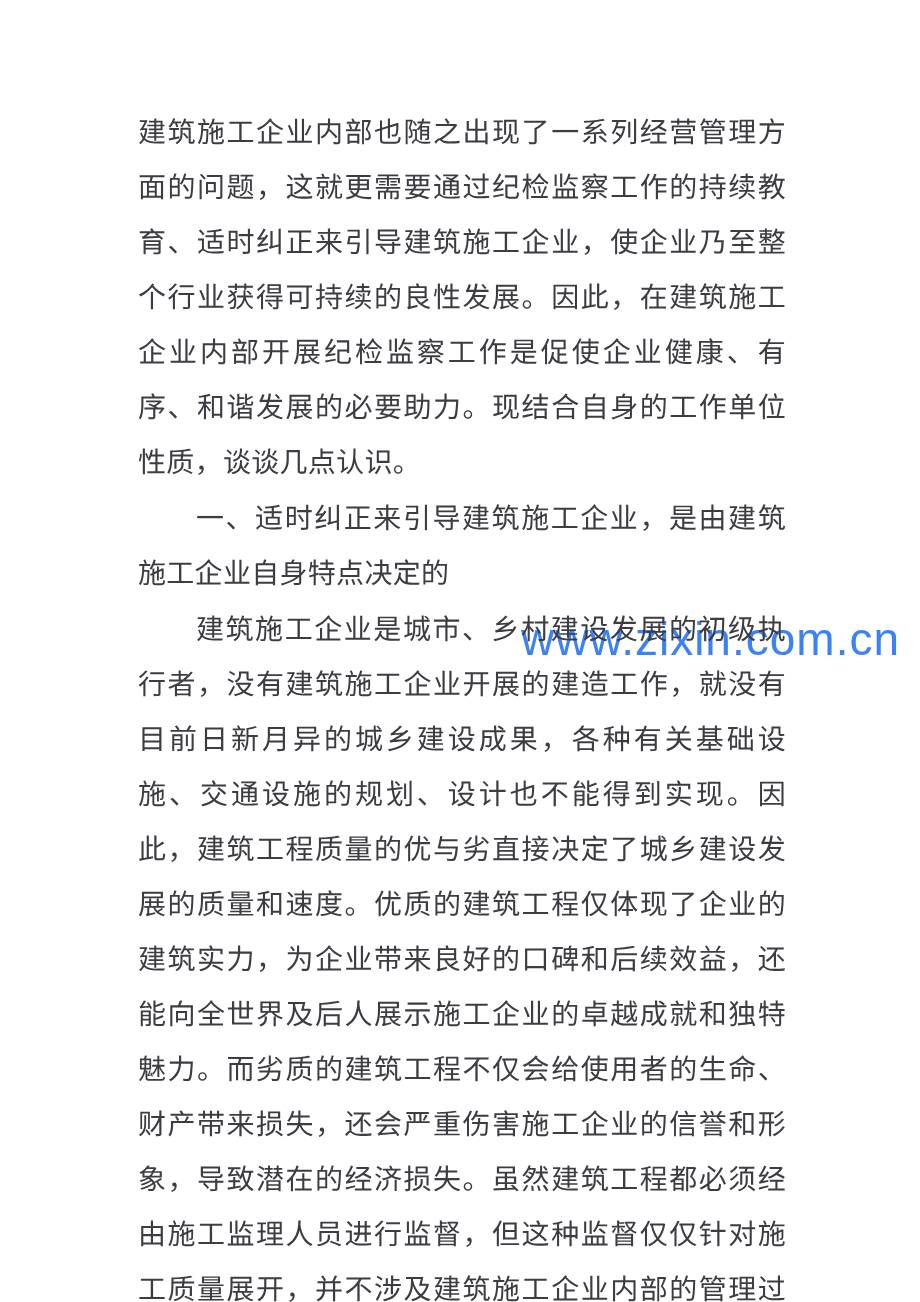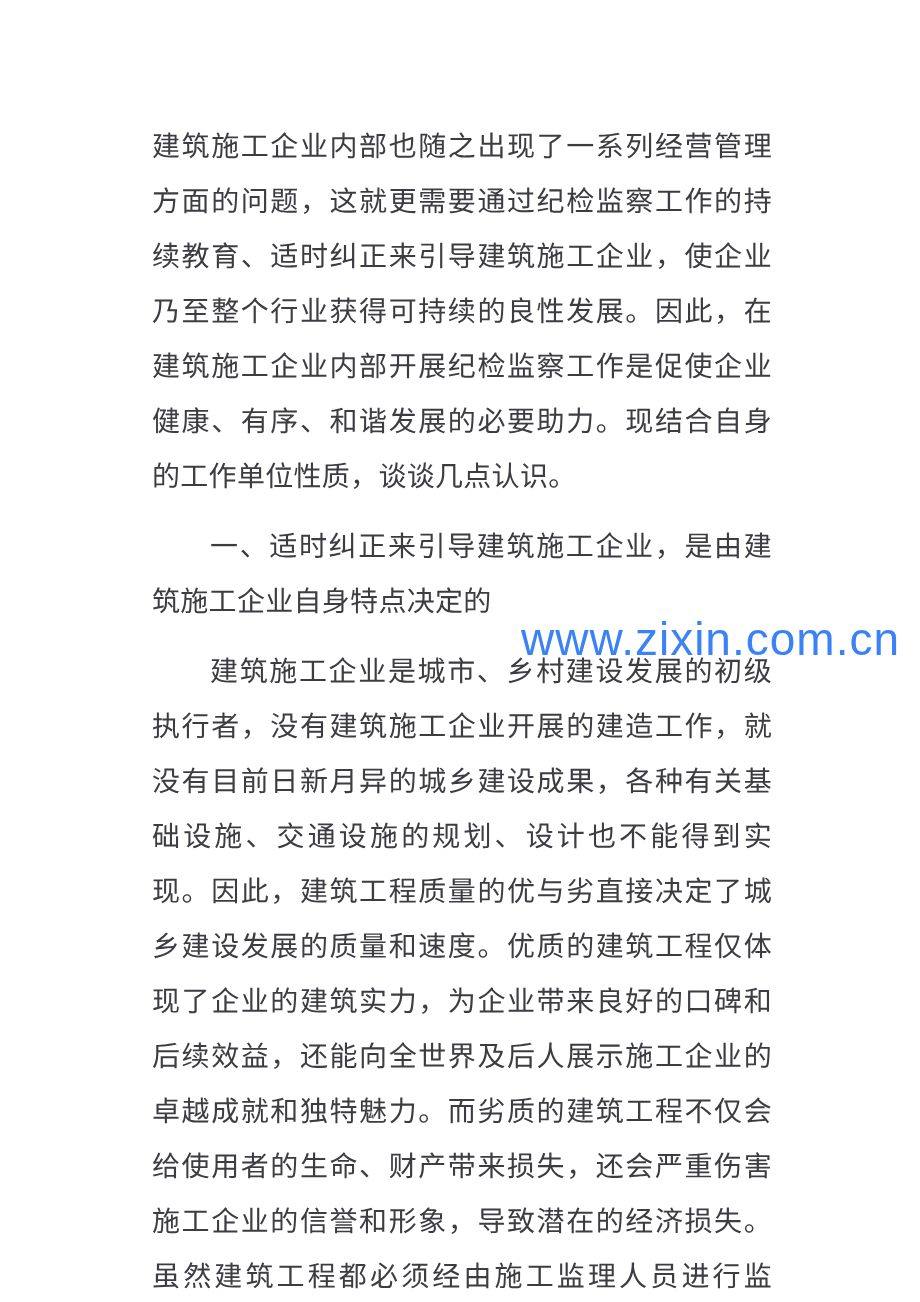--- a/index.html
+++ b/index.html
@@ -39,21 +39,21 @@
   
   .doc-body {
     position: absolute;
     left: 137px;
     top: 104px;
     width: 650px;
     z-index: 2;
   }
 
   .para {
-    margin: 15px;
+    margin: 1px;
     font-family: "Liberation Serif", "DejaVu Serif", serif;
     font-size: 28px;
     line-height: 55px;
     color: #3c3c42;
     text-align: justify;
     text-justify: inter-character;
     letter-spacing: 0.3px;
     font-weight: 400;
     text-indent: 0;
     word-break: break-all;

